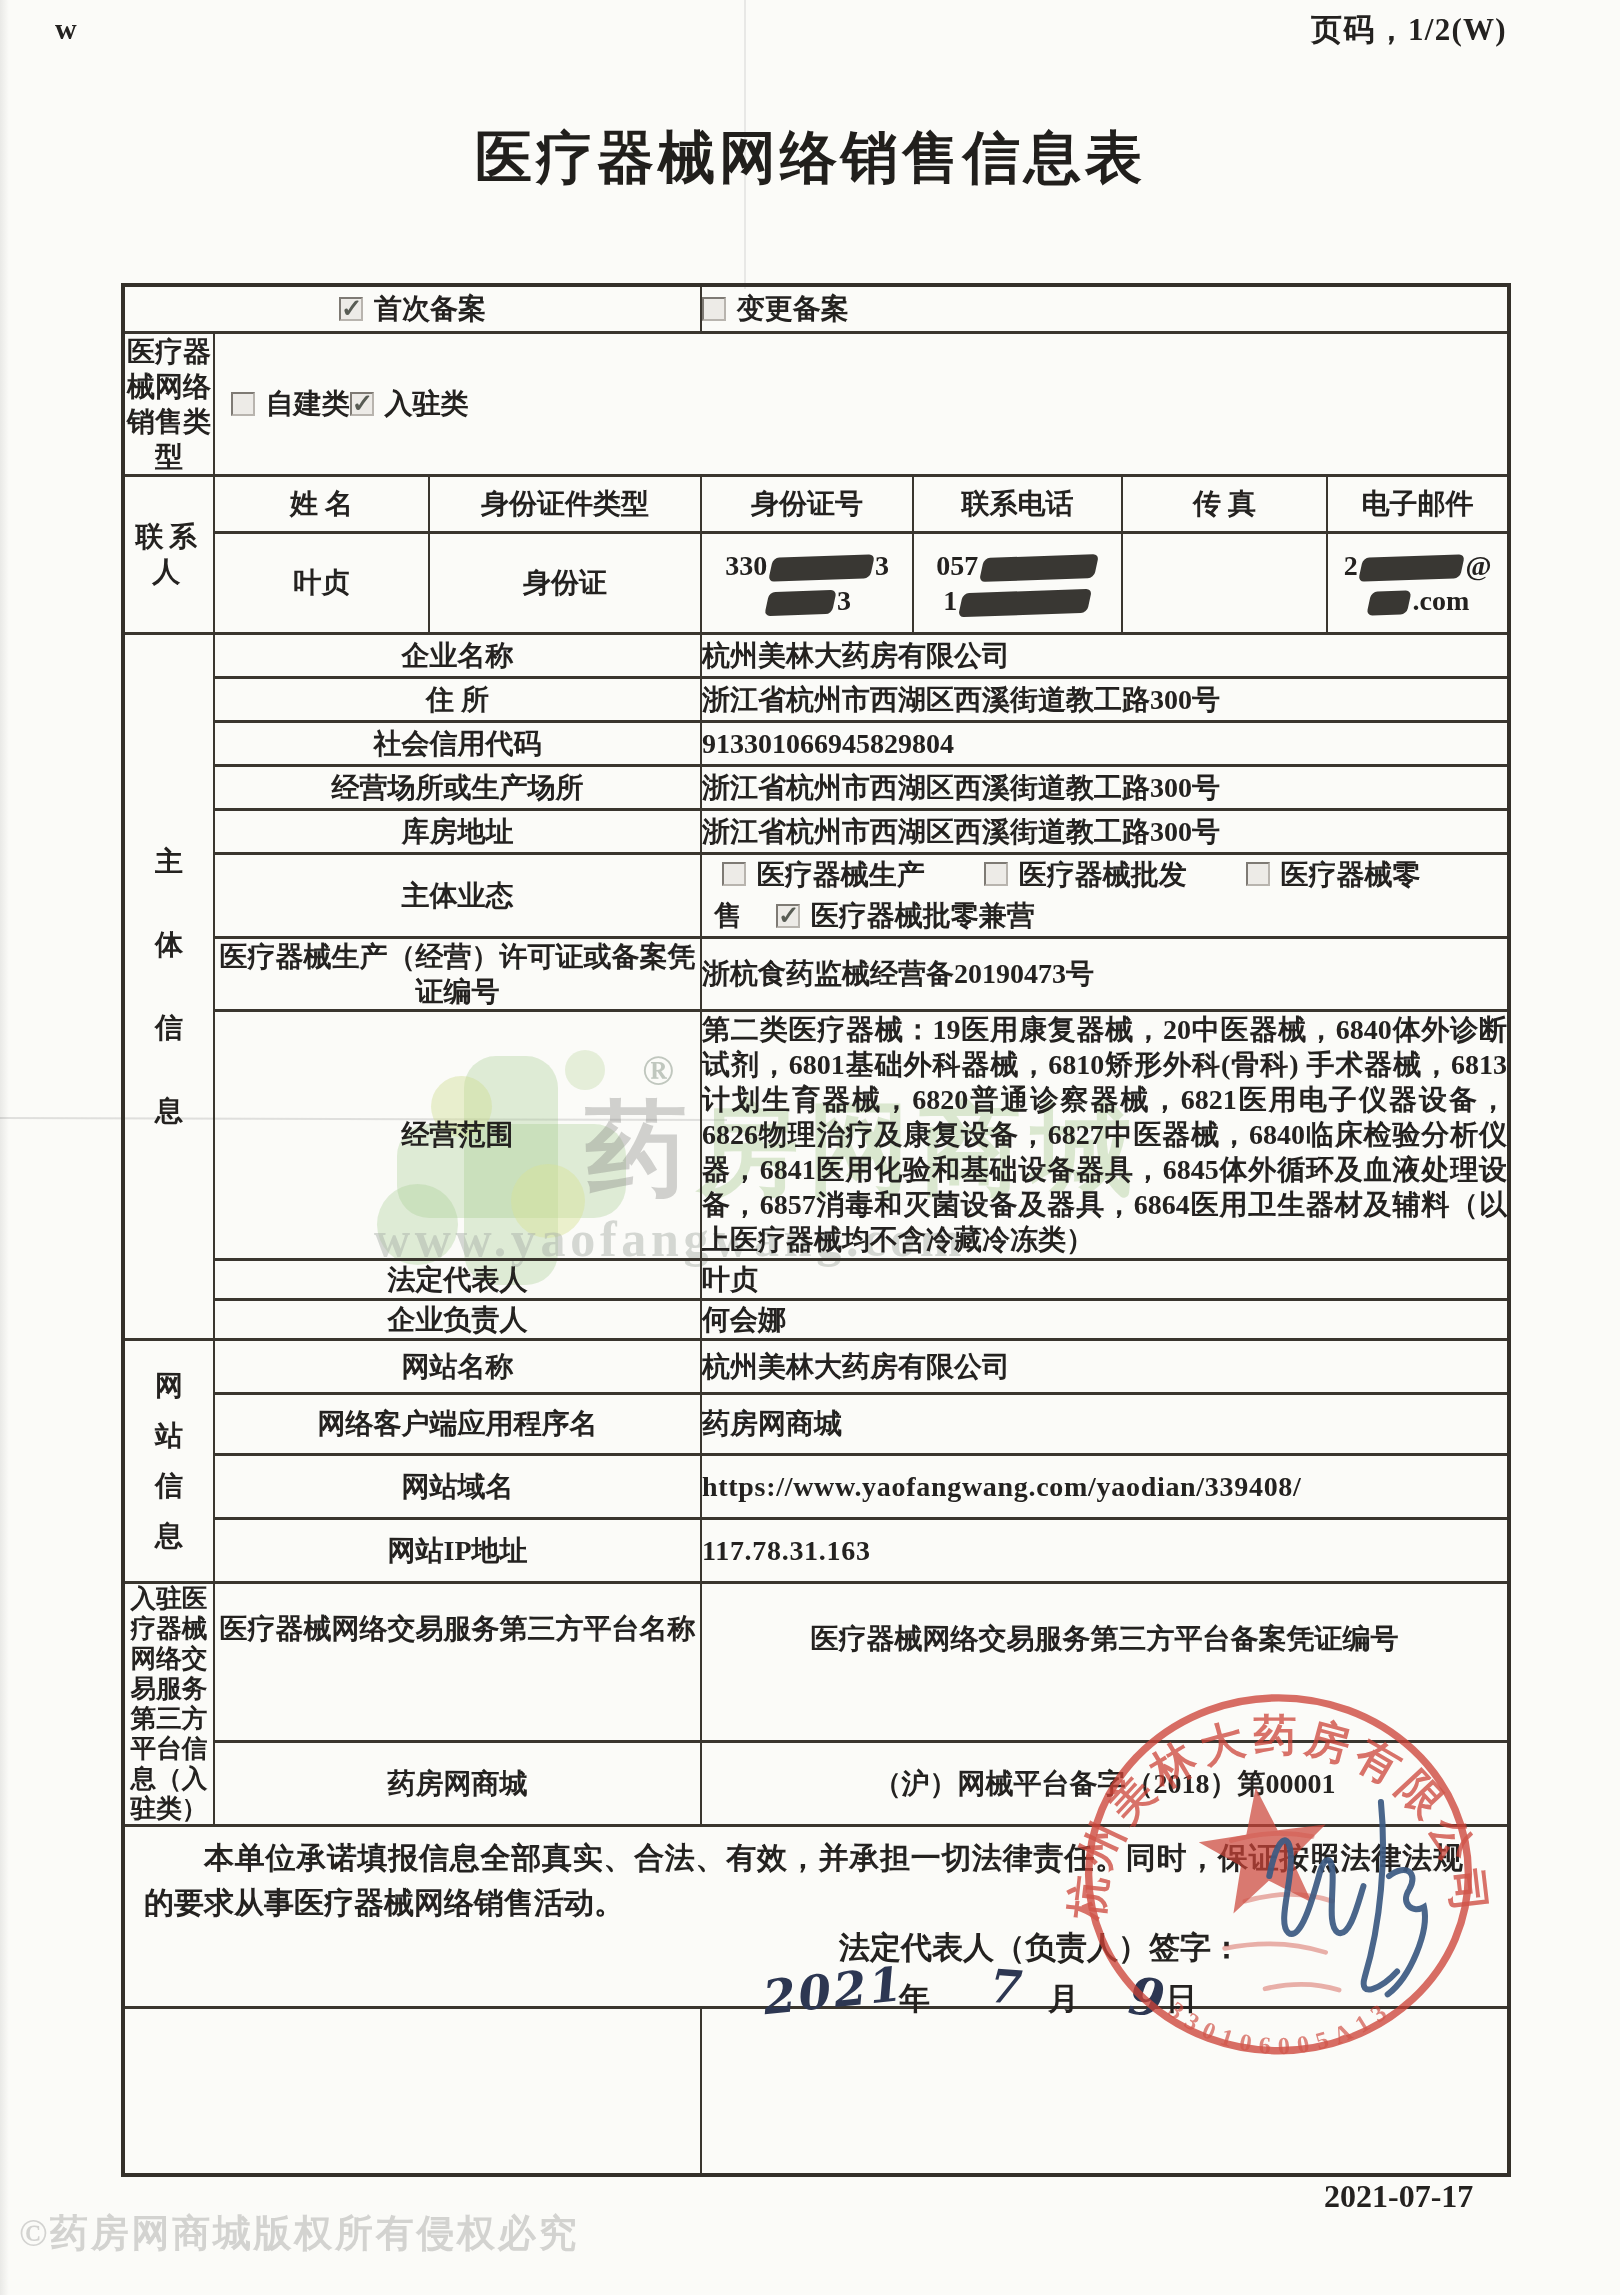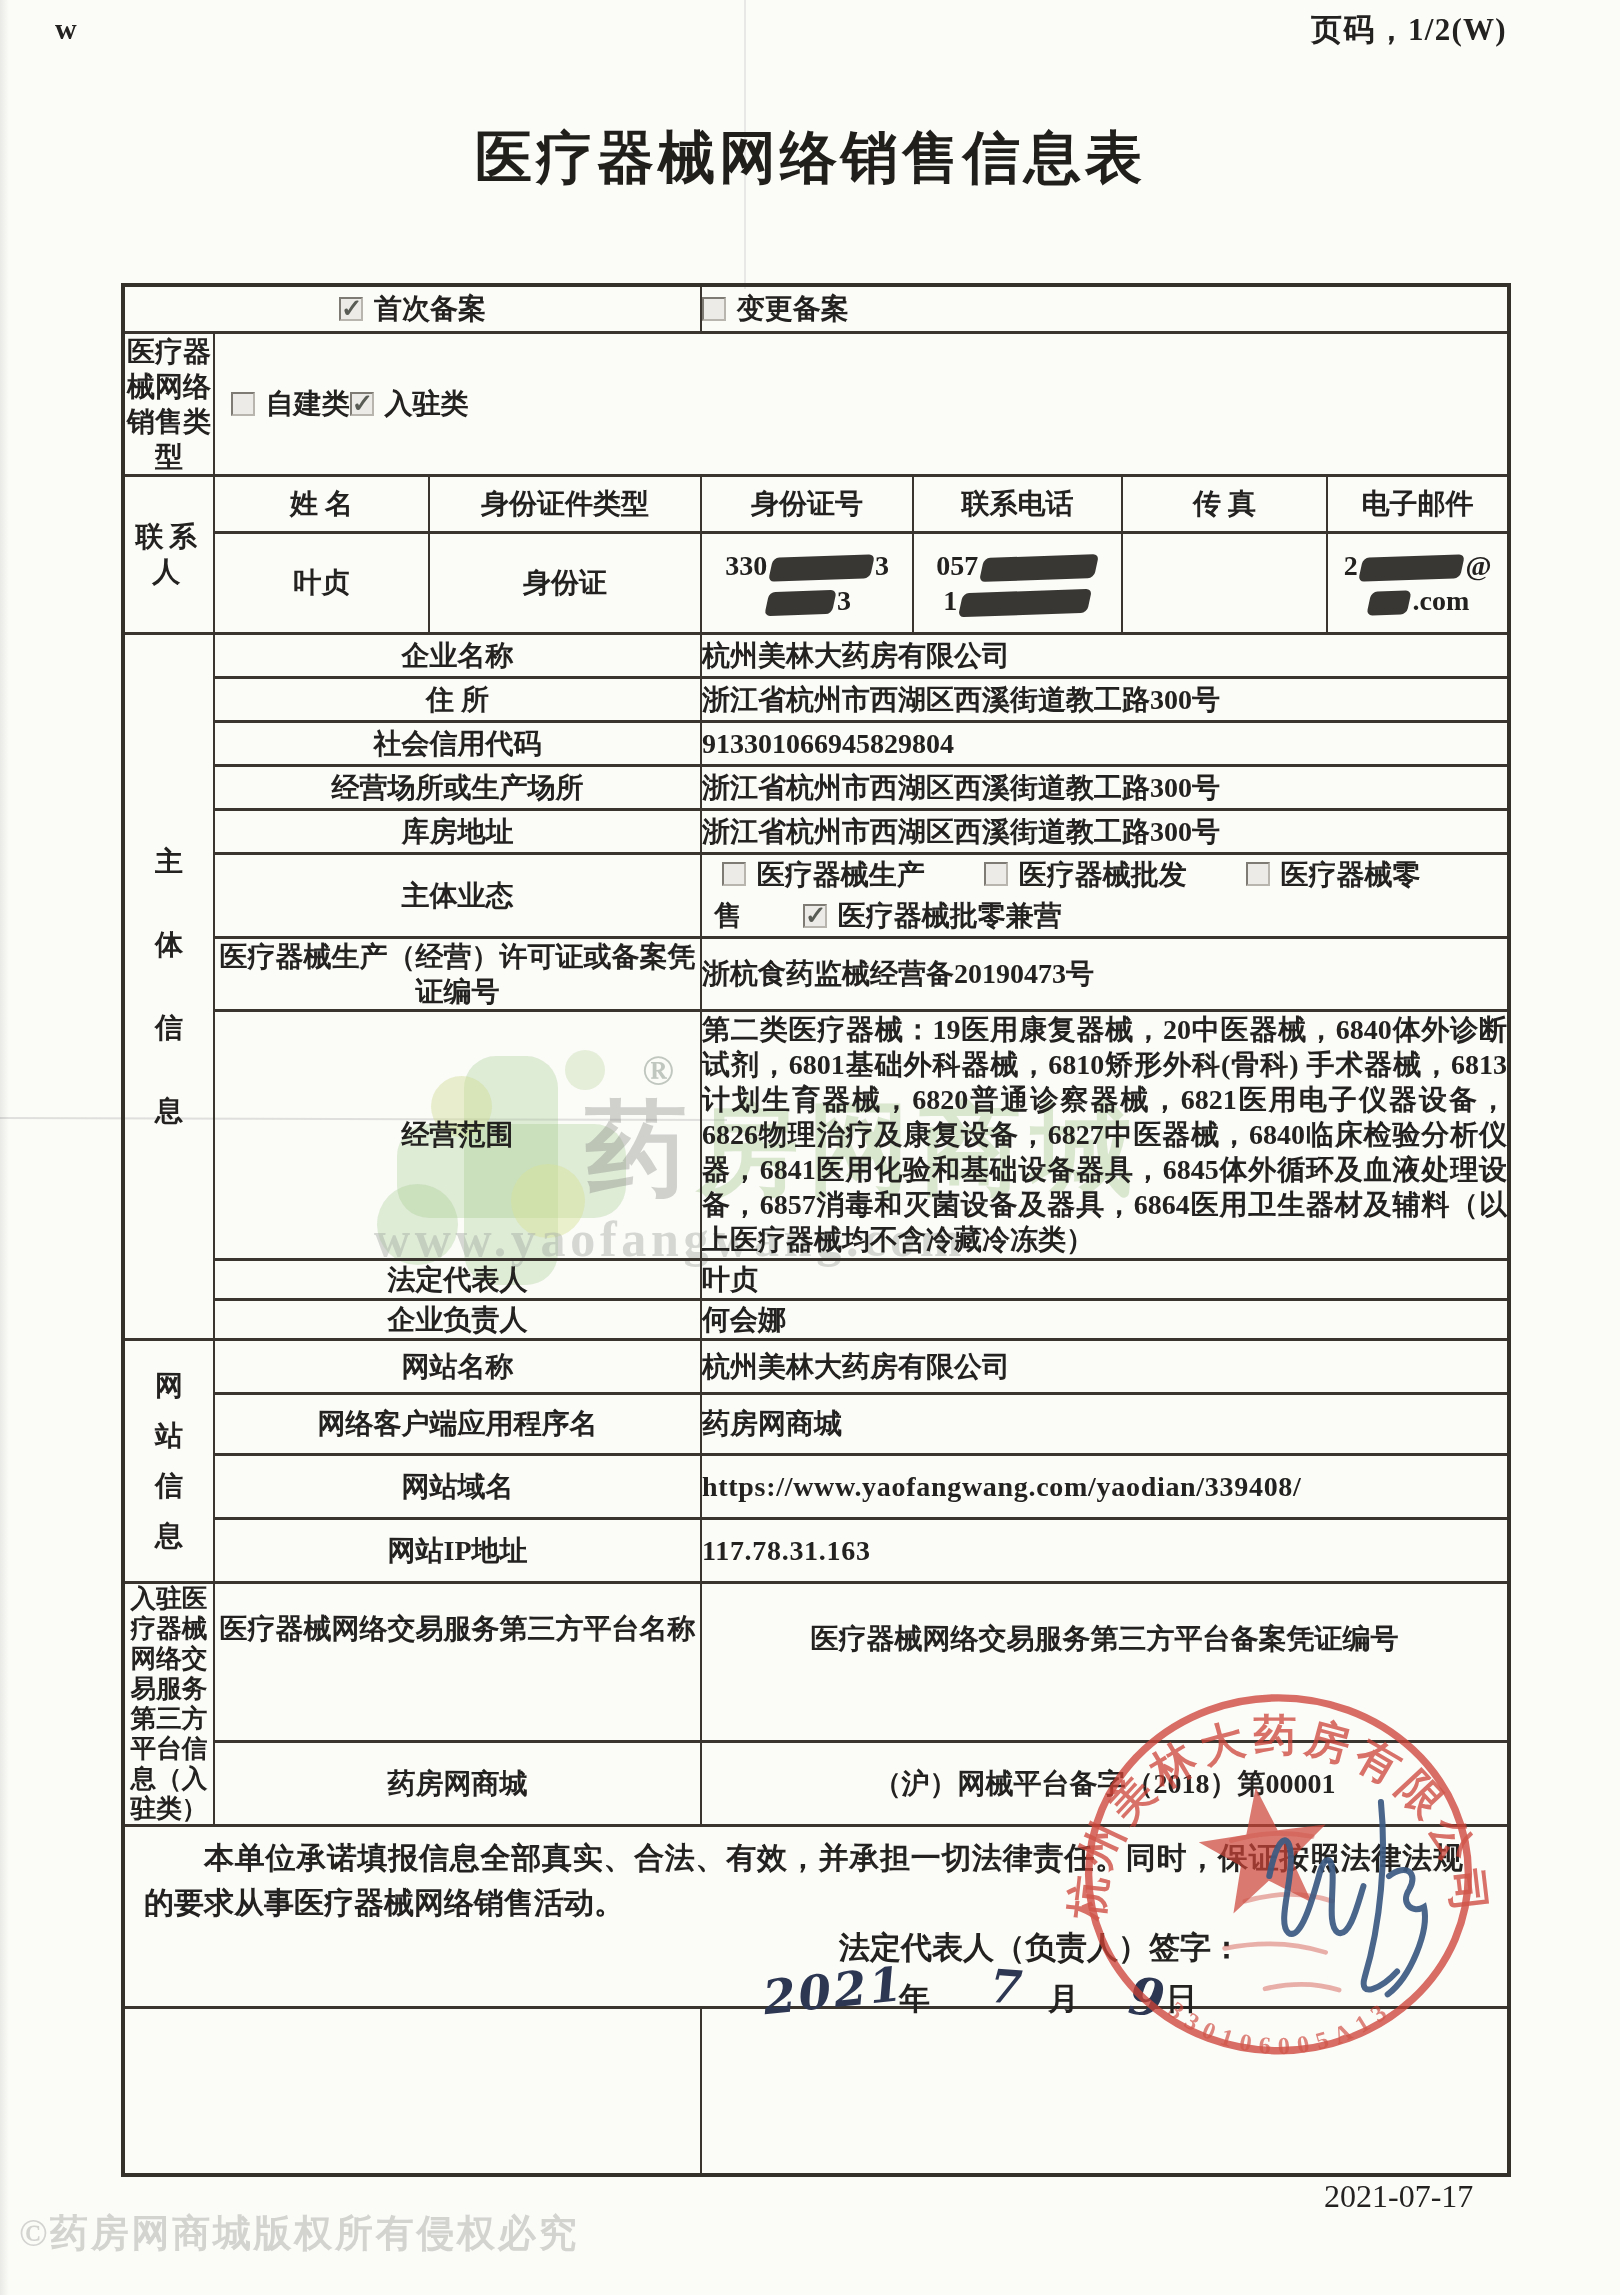--- a/index.html
+++ b/index.html
@@ -82,21 +82,21 @@
   .hand-month{left:865px;top:132px;font-size:46px;transform:rotate(4deg);}
   .hand-day{left:1004px;top:139px;font-size:51px;transform:rotate(7deg);}
 
   
   .stamp-svg{position:absolute;left:1063px;top:1679px;z-index:4;opacity:.9;}
   .sig-svg{position:absolute;left:1249px;top:1755px;z-index:5;}
 
   
   .footer-url{position:absolute;left:113px;top:2178px;font-size:32px;font-weight:600;
     text-decoration:underline;letter-spacing:0px;white-space:nowrap;}
-  .footer-date{position:absolute;left:1324px;top:2178px;font-size:32px;font-weight:400;}
+  .footer-date{position:absolute;left:1324px;top:2178px;font-size:32px;font-weight:700;}
 </style>
 </head>
 <body>
 
 <div class="sheet">
 
   <div class="fold-v"></div>
   <div class="crease"></div>
 
   <div class="corner-mark">w</div>
@@ -230,21 +230,21 @@
             <span class="cb"></span>
             <span class="cb-label">医疗器械批发</span>
           </span>
           <span class="cbrow">
             <span class="cb"></span>
             <span class="cb-label">医疗器械零</span>
           </span>
         </div>
         <div class="cbrow" style="padding-left:12px;margin-top:6.7px">
           <span style="font-weight:700">售</span>
-          <span class="cbrow" style="margin-left:61px">
+          <span class="cbrow" style="margin-left:34px">
             <span class="cb checked"></span>
             <span class="cb-label">医疗器械批零兼营</span>
           </span>
         </div>
       </td>
     </tr>
     <tr style="height:71px">
       <td colspan="2" class="hdr cell-pad">医疗器械生产（经营）许可证或备案凭证编号</td>
       <td colspan="4" class="val">浙杭食药监械经营备20190473号</td>
     </tr>

